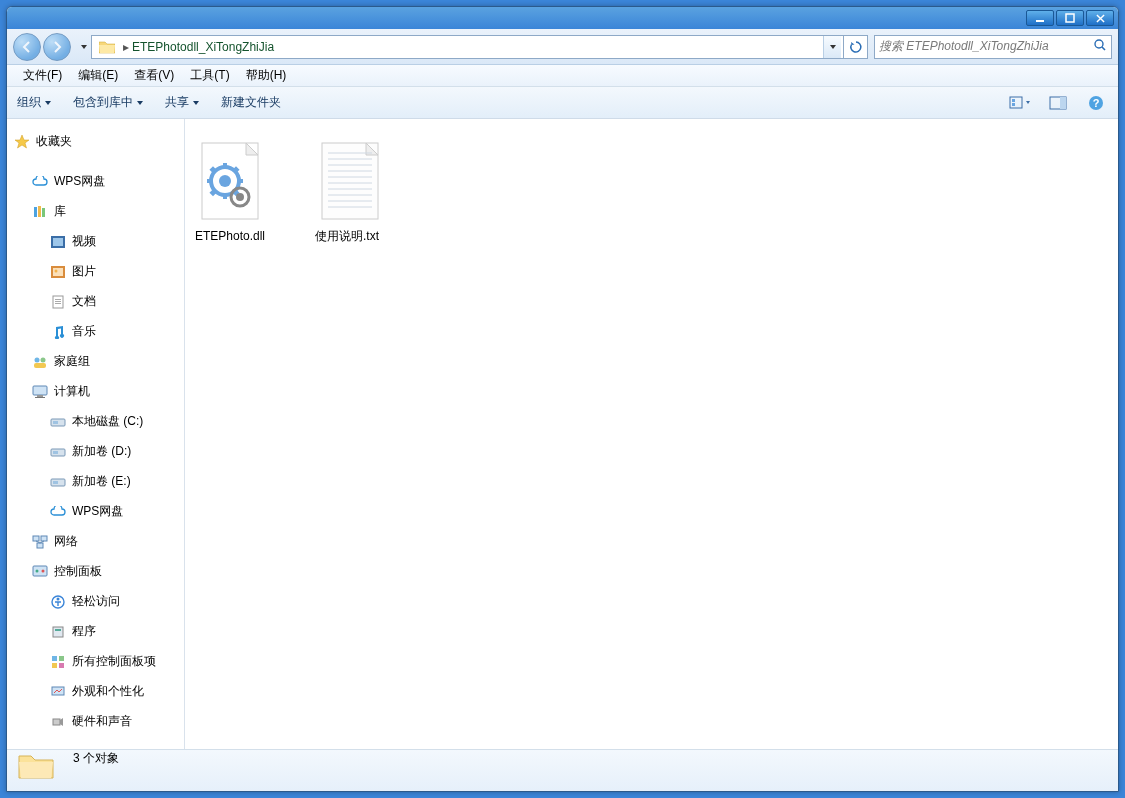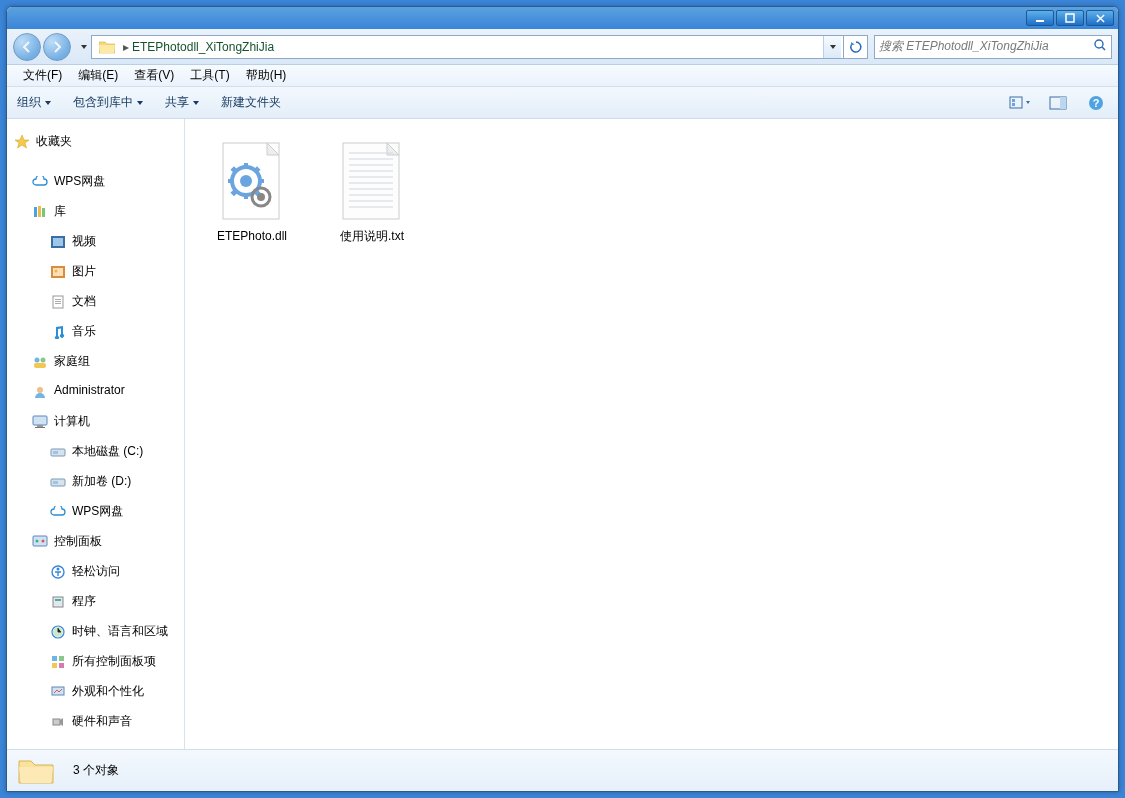--- a/index.html
+++ b/index.html
@@ -37,24 +37,24 @@
 .sidebar::-webkit-scrollbar { width: 17px; }
 .sidebar::-webkit-scrollbar-track { background: #f1f1f1; border-left: 1px solid #e2e2e2; }
 .sidebar::-webkit-scrollbar-thumb { background: #c9d6e6; border: 1px solid #9fb5cd; }
 .tree-item { display: flex; height: 22px; padding-left: 6px; cursor: pointer; white-space: nowrap; margin-top: 8px; }
 .tree-icon { width: 18px; height: 18px; margin-right: 5px; display: flex; align-items: center; justify-content: center; flex-shrink: 0; }
 .tree-label { color: #000; }
 .tree-spacer { height: 10px; }
 .indent1 { padding-left: 24px; }
 .indent2 { padding-left: 42px; }
 .content-area { flex: 1; background: #fff; display: flex; align-content: flex-start; flex-wrap: wrap; padding: 14px 8px; gap: 2px; }
-.file-item { width: 118px; display: flex; flex-direction: column; align-items: center; padding: 6px 2px; cursor: pointer; text-align: center; font-size: 12px; }
+.file-item { width: 118px; display: flex; flex-direction: column; align-items: flex-start; padding: 6px 2px; cursor: pointer; text-align: center; font-size: 12px; }
 .file-thumb { width: 72px; height: 86px; display: flex; align-items: center; justify-content: center; margin-bottom: 4px; }
 .file-name { word-break: break-all; line-height: 1.25; }
-.statusbar { height: 42px; background: linear-gradient(#f3f8fd,#e6f0fa); border-top: 1px solid #d3dfea; display: flex; align-items: center; padding: 0 10px; font-size: 12px; }
+.statusbar { height: 42px; background: linear-gradient(#f3f8fd,#e6f0fa); border-top: 1px solid #d3dfea; display: flex; align-items: flex-start; padding: 0 10px; font-size: 12px; }
 .status-folder { width: 38px; height: 32px; margin-right: 18px; }
 .chev-down { width: 0; height: 0; border-left: 3px solid transparent; border-right: 3px solid transparent; border-top: 4px solid #193b63; display: inline-block; }
 .black-chev { border-top-color: #333; }
 </style>
 </head>
 <body>
 
 <div class="window">
   <div class="titlebar">
     <div class="titlebar-btn">
@@ -239,29 +239,20 @@
             <svg width="16" height="14" viewBox="0 0 16 14">
               <circle cx="5" cy="5" r="2.5" fill="#6fb6e6"></circle>
               <circle cx="11" cy="5" r="2.5" fill="#8ac78a"></circle>
               <rect x="2" y="8" width="12" height="5" rx="2" fill="#f2c852"></rect>
             </svg>
           </span>
           <span class="tree-label">家庭组</span>
         </div>
       <div class="tree-item indent1">
           <span class="tree-icon">
-            <svg width="14" height="14" viewBox="0 0 14 14">
-              <circle cx="7" cy="5" r="3" fill="#eec083"></circle>
-              <path d="M2 13 A5 5 0 0 1 12 13 Z" fill="#6fb6e6"></path>
-            </svg>
-          </span>
-          <span class="tree-label">Administrator</span>
-        </div>
-      <div class="tree-item indent1">
-          <span class="tree-icon">
             <svg width="16" height="14" viewBox="0 0 16 14">
               <rect x="1" y="1" width="14" height="9" rx="1" fill="#cfe3f5" stroke="#5e88b5"></rect>
               <rect x="5" y="10" width="6" height="2" fill="#999"></rect>
               <rect x="3" y="12" width="10" height="1" fill="#777"></rect>
             </svg>
           </span>
           <span class="tree-label">计算机</span>
         </div>
       <div class="tree-item indent2">
           <span class="tree-icon">
@@ -277,24 +268,44 @@
             <svg width="16" height="12" viewBox="0 0 16 12">
               <rect x="1" y="3" width="14" height="7" rx="1" fill="#d6e2ed" stroke="#7a99b7"></rect>
               <rect x="3" y="5" width="5" height="3" fill="#9fc3e2"></rect>
             </svg>
           </span>
           <span class="tree-label">新加卷 (D:)</span>
         </div>
       <div class="tree-item indent2">
           <span class="tree-icon">
             <svg width="16" height="12" viewBox="0 0 16 12">
+              <rect x="1" y="3" width="14" height="7" rx="1" fill="#d6e2ed" stroke="#7a99b7"></rect>
+              <rect x="3" y="5" width="5" height="3" fill="#9fc3e2"></rect>
+            </svg>
+          </span>
+          <span class="tree-label">新加卷 (E:)</span>
+        </div>
+      <div class="tree-item indent2">
+          <span class="tree-icon">
+            <svg width="16" height="12" viewBox="0 0 16 12">
               <path d="M4 9 A3 3 0 0 1 4 3 A4 4 0 0 1 12 3 A3 3 0 0 1 12 9 Z" fill="#fff" stroke="#2a8fd6" stroke-width="1.3"></path>
             </svg>
           </span>
           <span class="tree-label">WPS网盘</span>
+        </div>
+      <div class="tree-item indent1">
+          <span class="tree-icon">
+            <svg width="16" height="14" viewBox="0 0 16 14">
+              <rect x="1" y="1" width="6" height="5" fill="#cfe3f5" stroke="#5e88b5"></rect>
+              <rect x="9" y="1" width="6" height="5" fill="#cfe3f5" stroke="#5e88b5"></rect>
+              <rect x="5" y="8" width="6" height="5" fill="#cfe3f5" stroke="#5e88b5"></rect>
+              <path d="M4 6 L8 8 M12 6 L8 8" stroke="#5e88b5"></path>
+            </svg>
+          </span>
+          <span class="tree-label">网络</span>
         </div>
       <div class="tree-item indent1">
           <span class="tree-icon">
             <svg width="16" height="14" viewBox="0 0 16 14">
               <rect x="1" y="1" width="14" height="10" rx="1" fill="#cfe3f5" stroke="#5e88b5"></rect>
               <circle cx="5" cy="6" r="1.5" fill="#4a8"></circle>
               <circle cx="11" cy="6" r="1.5" fill="#d55"></circle>
             </svg>
           </span>
           <span class="tree-label">控制面板</span>
@@ -310,30 +321,20 @@
           <span class="tree-label">轻松访问</span>
         </div>
       <div class="tree-item indent2">
           <span class="tree-icon">
             <svg width="14" height="14" viewBox="0 0 14 14">
               <rect x="2" y="2" width="10" height="10" fill="#e0e8f0" stroke="#888"></rect>
               <rect x="4" y="4" width="6" height="2" fill="#5a9"></rect>
             </svg>
           </span>
           <span class="tree-label">程序</span>
-        </div>
-      <div class="tree-item indent2">
-          <span class="tree-icon">
-            <svg width="14" height="14" viewBox="0 0 14 14">
-              <circle cx="7" cy="7" r="6" fill="#fff" stroke="#3b85d8" stroke-width="1.2"></circle>
-              <circle cx="7" cy="7" r="5" fill="#7ac77a" opacity="0.4"></circle>
-              <path d="M7 3 L7 7 L10 7" stroke="#333" stroke-width="1"></path>
-            </svg>
-          </span>
-          <span class="tree-label">时钟、语言和区域</span>
         </div>
       <div class="tree-item indent2">
           <span class="tree-icon">
             <svg width="14" height="14" viewBox="0 0 14 14">
               <rect x="1" y="1" width="5" height="5" fill="#6fb6e6"></rect>
               <rect x="8" y="1" width="5" height="5" fill="#8ac78a"></rect>
               <rect x="1" y="8" width="5" height="5" fill="#f2c852"></rect>
               <rect x="8" y="8" width="5" height="5" fill="#d87ab0"></rect>
             </svg>
           </span>

